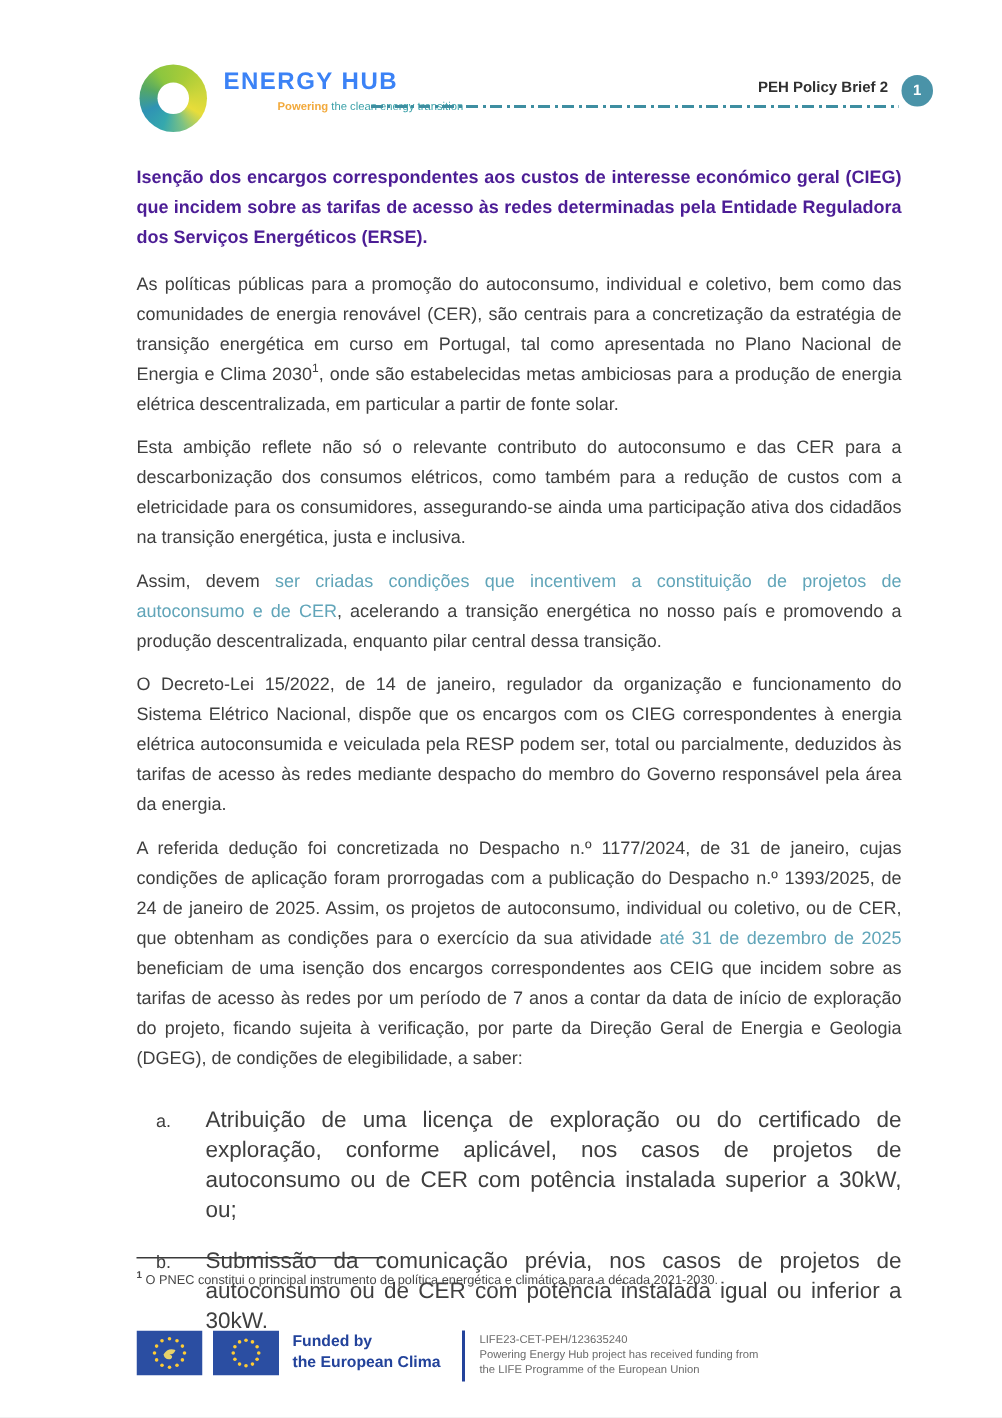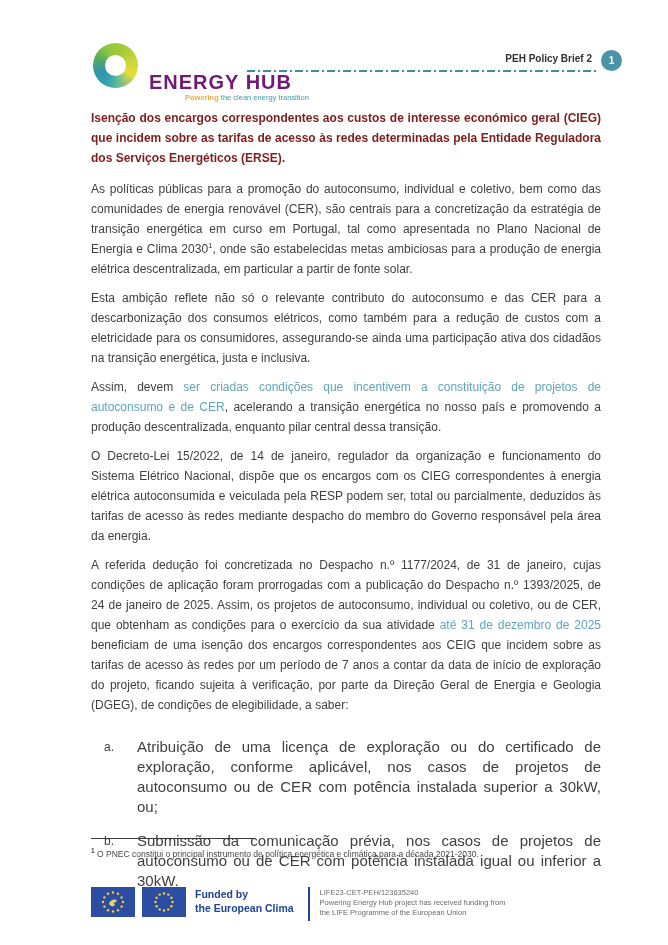--- a/index.html
+++ b/index.html
@@ -19,22 +19,22 @@
     background:conic-gradient(from -30deg,
       #8cc63f 0deg, #a9cc38 60deg, #cdd63a 110deg, #e8dd3a 150deg,
       #7cc184 190deg, #35a8ad 230deg, #2f93b4 275deg, #55a864 320deg, #8cc63f 360deg);
   }
   .logo-ring::after {
     content:""; position:absolute; left:12px; top:12px;
     width:21px; height:21px; border-radius:50%; background:#ffffff;
   }
   .logo-text { position:absolute; left:149px; top:46px; }
   .logo-name {
-    color:#701a75; font-weight:700; font-size:20px; letter-spacing:1px;
-    line-height:18px; white-space:nowrap;margin-top:27px;
+    color:#3b82f6; font-weight:700; font-size:16px; letter-spacing:1px;
+    line-height:18px; white-space:nowrap;
   }
   .logo-tagline { font-size:7.5px; margin-top:2px; white-space:nowrap; }
   .logo-tagline .hl { color:#f2a93b; font-weight:700;padding-left:36px; }
   .logo-tagline .rest { color:#3aa0a8; }
 
   .header-line {
     position:absolute; left:247px; top:70px; width:352px; height:2px;
     background:repeating-linear-gradient(90deg,
       #3e8ea1 0 8px, transparent 8px 11px, #3e8ea1 11px 13px, transparent 13px 16px);
   }
@@ -46,21 +46,21 @@
     position:absolute; left:601px; top:50px;
     width:21px; height:21px; border-radius:50%;
     background:#4a93a8; color:#ffffff;
     font-size:10px; font-weight:700;
     display:flex; align-items:center; justify-content:center;
   }
 
   
   .content { position:absolute; left:91px; top:108px; width:510px; }
   .doc-title {
-    color:#7f1d1d; font-weight:700; font-size:12px; line-height:20px;
+    color:#4c1d95; font-weight:700; font-size:12px; line-height:20px;
     text-align:justify; margin:0 0 11px 0;
   }
   .para {
     color:#3f3f3f; font-size:12px; line-height:20px;
     text-align:justify; margin:0 0 9px 0;
   }
   .para:last-of-type { margin-bottom:22px; }
   .accent { color:#61a5b9; }
   .sup { vertical-align:super; font-size:8px; line-height:0; }
 

